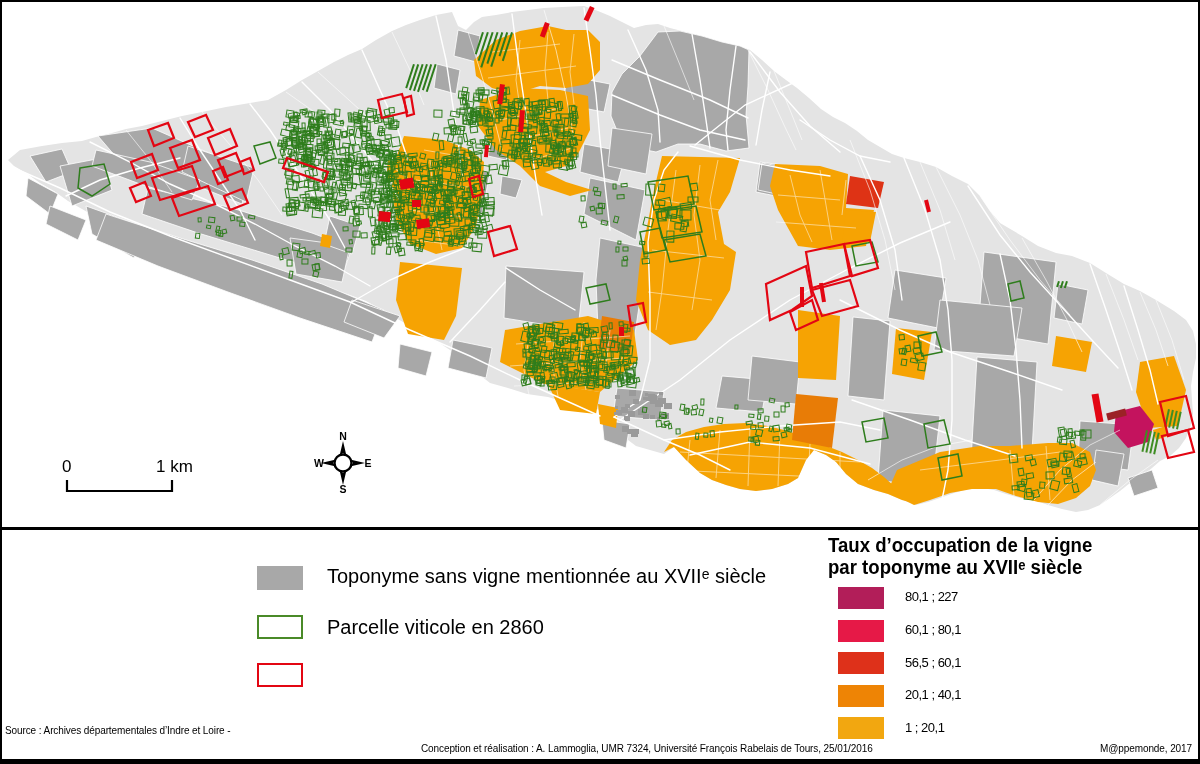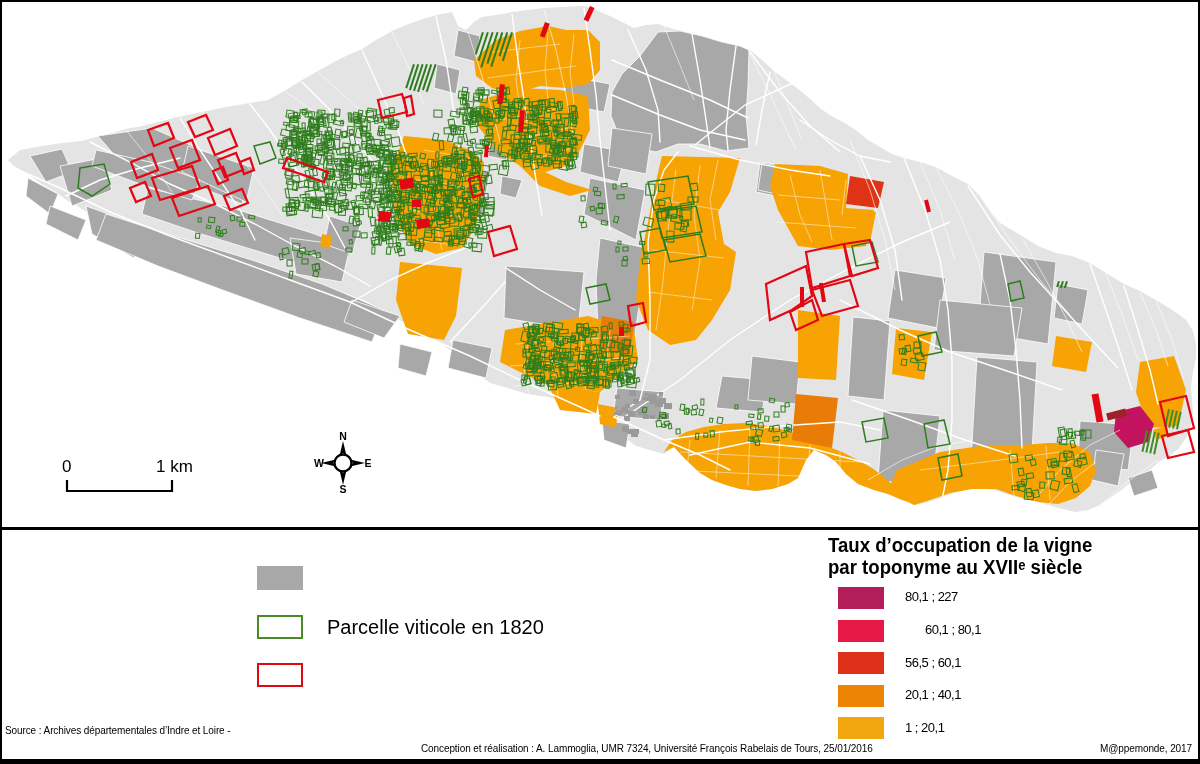--- a/index.html
+++ b/index.html
@@ -1704,32 +1704,33 @@
 <text x="368" y="467">E</text>
 </g>
 </g>
 </svg></div>
 
 <div id="sep"></div>
 
 <div id="botbar"></div>
 
 <div class="sw" style="left:257px;top:566px;background:#a8a8a8;"></div>
+<div class="lab" style="left:327px;top:565px;">Toponyme sans vigne mentionnée au XVII<span class="sup">e</span> siècle</div>
 
 <div class="sw" style="left:257px;top:615px;border:2px solid #4a8a28;width:42px;height:20px;background:#fff;"></div>
-<div class="lab" style="left:327px;top:616px;">Parcelle viticole en 1820</div>
+<div class="lab" style="left:327px;top:616px;">Parcelle viticole en 2860</div>
 
 <div class="sw" style="left:257px;top:663px;border:2px solid #e30613;width:42px;height:20px;background:#fff;"></div>
 
 <div class="lab ttl" style="left:828px;top:534px;font-weight:bold;line-height:1.12;">Taux d’occupation de la vigne<br>par toponyme au XVII<span class="sup">e</span> siècle</div>
 
 <div class="sw" style="left:838px;top:587px;background:#b21e59;height:22px;"></div>
 <div class="lab cls" style="left:905px;top:589px;">80,1 ; 227</div>
 <div class="sw" style="left:838px;top:620px;background:#e61947;height:22px;"></div>
-<div class="lab cls" style="left:905px;top:622px;margin-left:20px;">60,1 ; 80,1</div>
+<div class="lab cls" style="left:905px;top:622px;">60,1 ; 80,1</div>
 <div class="sw" style="left:838px;top:652px;background:#de311a;height:22px;"></div>
 <div class="lab cls" style="left:905px;top:655px;">56,5 ; 60,1</div>
 <div class="sw" style="left:838px;top:685px;background:#ee8405;height:22px;"></div>
 <div class="lab cls" style="left:905px;top:687px;">20,1 ; 40,1</div>
 <div class="sw" style="left:838px;top:717px;background:#f2a710;height:22px;"></div>
 <div class="lab cls" style="left:905px;top:720px;">1 ; 20,1</div>
 
 <div class="small" style="left:5px;top:725px;">Source : Archives départementales d’Indre et Loire -</div>
 
 <div class="small" style="left:421px;top:743px;">Conception et réalisation : A. Lammoglia, UMR 7324, Université François Rabelais de Tours, 25/01/2016</div>

